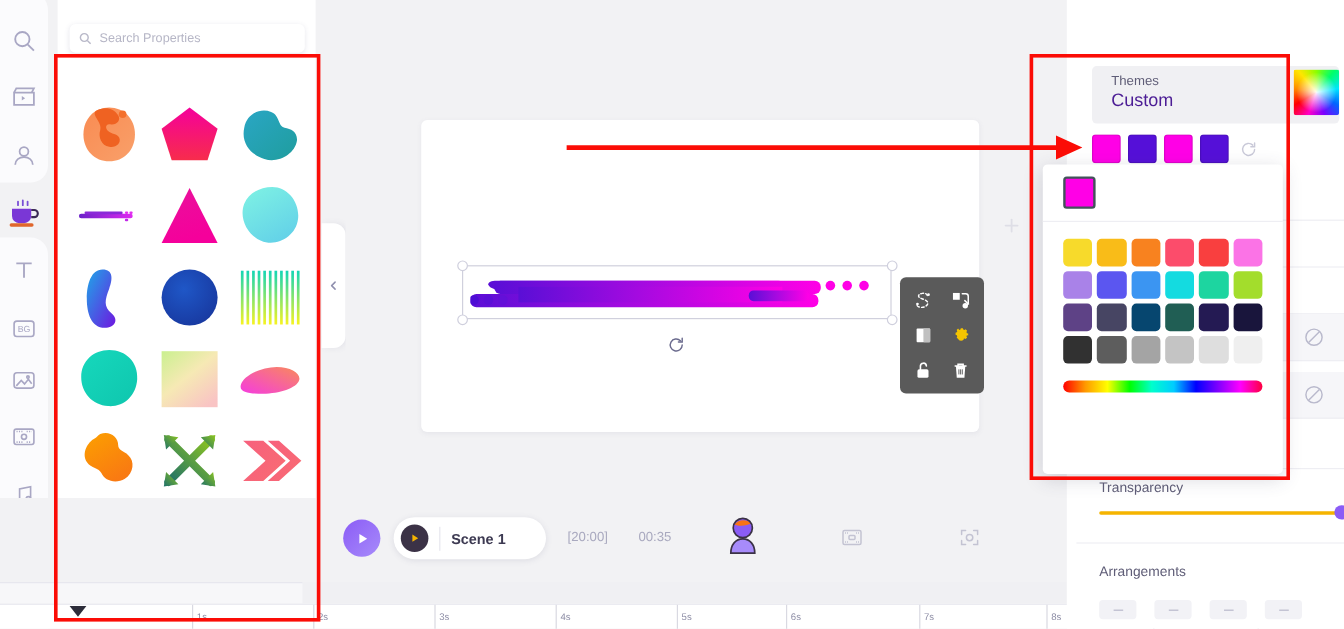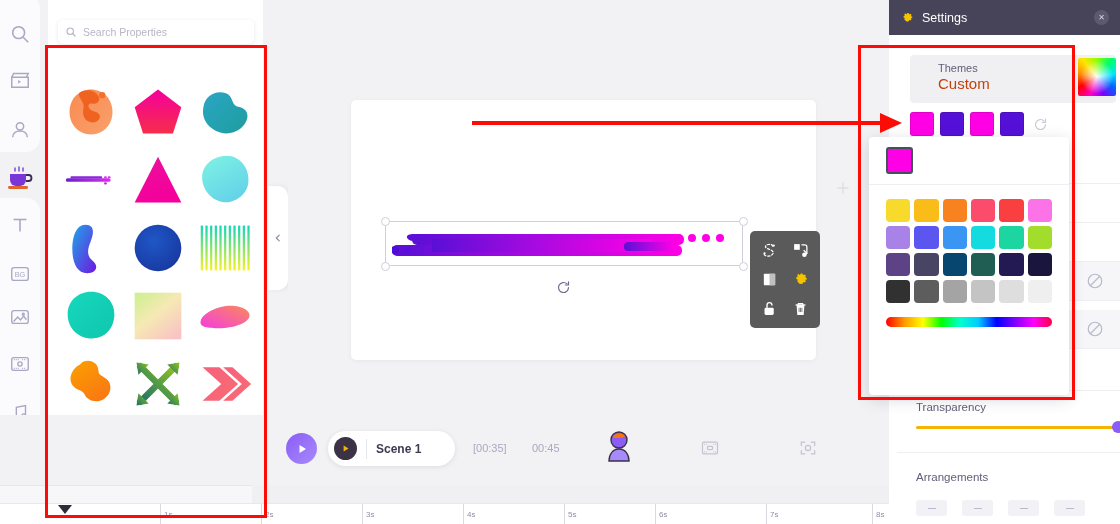--- a/index.html
+++ b/index.html
@@ -242,24 +242,24 @@
   .settings-head .gear svg { width:14px; height:14px; display:block;}
   .settings-title { font-size: 12.5px; color: #ffffff; flex: 1; }
   .settings-x {
     width: 15px; height: 15px; border-radius: 50%; background: #5d5a70;
     display: flex; align-items: center; justify-content: center;
     color: #d6d4e0; font-size: 8px; cursor: pointer;
   }
 
   .themes-card {
     position: absolute; left: 910px; top: 55px; width: 206px; height: 48px;
-    background: #f0f0f3; border-radius: 4px; padding: 7px 28px;
+    background: #f0f0f3; border-radius: 4px; padding: 7px 16px;
   }
   .themes-lbl { font-size: 11px; color: #5f5d77; }
-  .themes-val { font-size: 15px; color: #c2410c; margin-top: 1px; }
+  .themes-val { font-size: 15px; color: #4c1d95; margin-top: 1px; }
   .color-wheel {
     position: absolute; right: 0px; top: 3px; width: 38px; height: 38px;
     border-radius: 2px;
     background:
       radial-gradient(circle at 50% 50%, rgba(255,255,255,.95) 0%, rgba(255,255,255,0) 62%),
       conic-gradient(from 200deg, #ff00c8, #ff0000, #ff8a00, #ffe600, #8cff00, #00ff6a, #00e5ff, #0066ff, #7a00ff, #ff00c8);
   }
 
   .swatch-row {
     position: absolute; left: 910px; top: 112px; width: 206px; height: 24px;
@@ -828,22 +828,22 @@
 
   <div class="scene-pill">
     <span class="scene-dot">
       <svg viewBox="0 0 24 24" fill="currentColor">
           <polygon points="7,4 20,12 7,20"></polygon>
         </svg>
     </span>
     <span class="scene-name">Scene 1</span>
   </div>
 
-  <span class="time-lbl t-start">[00:35]</span>
-  <span class="time-lbl t-end">00:45</span>
+  <span class="time-lbl t-start">[20:00]</span>
+  <span class="time-lbl t-end">00:35</span>
 
   <div class="char-icon">
     <svg viewBox="0 0 30 33">
       <path d="M15 2a8 8 0 0 1 8 8 8 8 0 0 1-16 0 8 8 0 0 1 8-8z" fill="#8b5cf6"></path>
       <path d="M8 7c3-4 10-5 14-1-3 2-10 3-14 1z" fill="#f97316"></path>
       <path d="M15 19c6 0 10 5 10 12H5c0-7 4-12 10-12z" fill="#a78bfa"></path>
       <path d="M15 19c6 0 10 5 10 12H5c0-7 4-12 10-12z" fill="none" stroke="#3b3246" stroke-width="1.4"></path>
       <circle cx="15" cy="10" r="8" fill="none" stroke="#3b3246" stroke-width="1.4"></circle>
     </svg>
   </div>
@@ -907,29 +907,20 @@
         <span>9s</span>
       </div>
     <div class="tick" style="left:1048px">
         <span>10s</span>
       </div>
   </div>
   <div class="playhead"></div>
 
   <div class="settings-panel"></div>
 
-  <div class="settings-head" style="left:889px">
-    <span class="gear">
-      <svg viewBox="0 0 24 24" fill="currentColor">
-          <path d="M12 8.2A3.8 3.8 0 1 0 12 15.8 3.8 3.8 0 0 0 12 8.2zm9-1.5l-1.6-.5-.6-1.5.8-1.5-1.8-1.8-1.5.8-1.5-.6L14.3 0h-2.6l-.5 1.6-1.5.6L8.2.4 6.4 2.2l.8 1.5-.6 1.5L5 5.7v2.6l1.6.5.6 1.5-.8 1.5 1.8 1.8 1.5-.8 1.5.6.5 1.6h2.6l.5-1.6 1.5-.6 1.5.8 1.8-1.8-.8-1.5.6-1.5L21 9.3z" transform="translate(1.4,3.6) scale(0.93)"></path>
-        </svg>
-    </span>
-    <span class="settings-title">Settings</span>
-    <span class="settings-x">✕</span>
-  </div>
 
   <div class="set-row" style="top:145px"></div>
   <div class="set-row" style="top:184px"></div>
   <div class="set-row" style="top:223px"></div>
   <div class="set-row shaded" style="top:262px">
     <span class="ban-ic">
       <svg viewBox="0 0 24 24" fill="none" stroke="currentColor" stroke-width="1.6">
           <circle cx="12" cy="12" r="9"></circle>
           <line x1="6" y1="18" x2="18" y2="6"></line>
         </svg>

